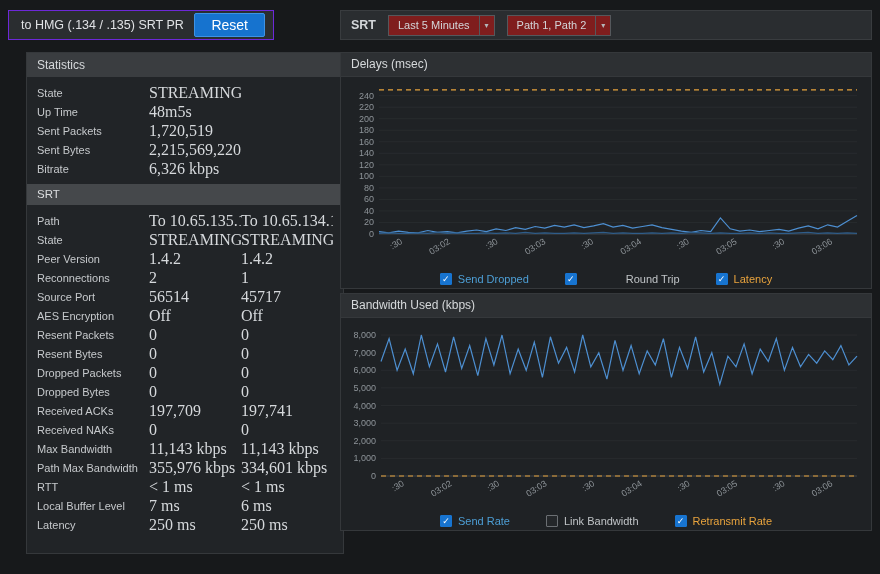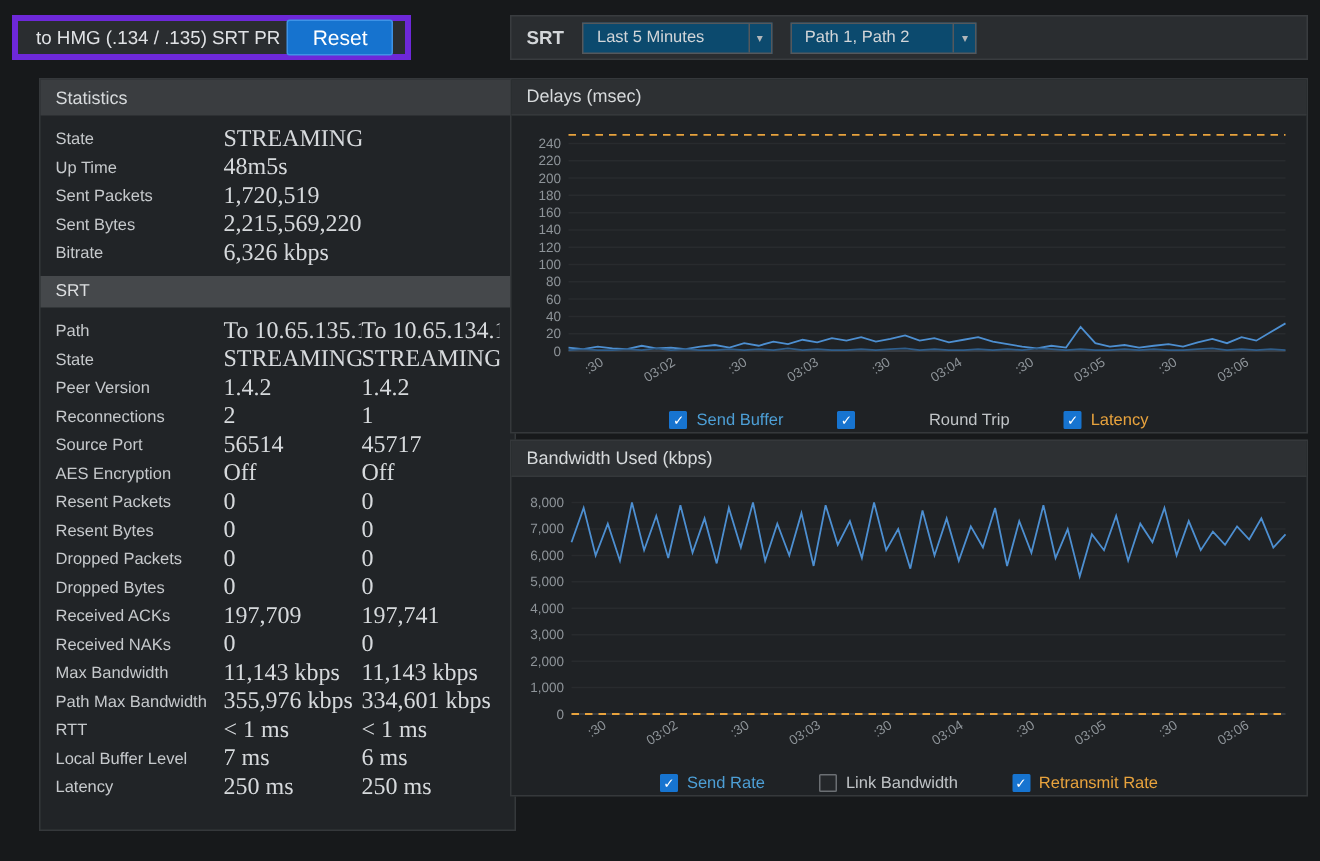--- a/index.html
+++ b/index.html
@@ -6,37 +6,37 @@
   html,body { width:880px; height:574px; }
   body {
     background:#17191b;
     font-family:"Liberation Sans", sans-serif;
     position:relative;
     overflow:hidden;
     color:#d6d9dc;
   }
   .hdr-left {
     position:absolute; left:8px; top:10px; width:266px; height:30px;
-    background:#2a2d30; border:4px solid #6d28d9;
+    background:#2a2d30; border:1px solid #6d28d9;
     display:flex; align-items:center; padding:0 8px 0 12px;
   }
   .hdr-title { flex:1; color:#e0e2e5; font-size:12.5px; }
   .btn-blue {
     background:#1673cf; color:#fff; border:1px solid #3e93e6; border-radius:2px;
     font-size:14px; padding:3px 16px; cursor:pointer; font-family:inherit;
   }
   .toolbar {
     position:absolute; left:340px; top:10px; width:532px; height:30px;
     background:#2a2d30; border:1px solid #393c3f;
     display:flex; align-items:center; gap:12px; padding:0 8px 0 10px;
   }
   .toolbar-label { color:#d3d6d9; font-size:12.5px; font-weight:600; }
   .dropdown {
-    display:flex; align-items:center; background:#0c4a6e; border:1px solid #55585c;
-    height:21px; font-size:11px; color:#d3d6d9; cursor:pointer;gap:20px;
+    display:flex; align-items:center; background:#7f1d1d; border:1px solid #55585c;
+    height:21px; font-size:11px; color:#d3d6d9; cursor:pointer;
   }
   .dd-text { padding:0 9px; white-space:nowrap; }
   .dd-caret { border-left:1px solid #55585c; padding:0 5px; font-size:8px; color:#b3b6b9; align-self:stretch; display:flex; align-items:center; }
   .btn-download { margin-left:auto; }
 
   .stats-panel {
     position:absolute; left:26px; top:52px; width:318px; height:502px;
     background:#212427; border:1px solid #35383b;
   }
   .panel-title { height:24px; background:#3a3d40; color:#d6d9db; font-size:12px; line-height:24px; padding-left:10px; }
@@ -235,21 +235,21 @@
         <text fill="#8e9499" font-size="9" text-anchor="end" font-family="&quot;Liberation Sans&quot;, sans-serif" transform="translate(440.3,164) rotate(-32)">:30</text>
         <text fill="#8e9499" font-size="9" text-anchor="end" font-family="&quot;Liberation Sans&quot;, sans-serif" transform="translate(488.1,164) rotate(-32)">03:06</text>
         <polyline points="34.0,152.7 43.8,153.8 53.5,152.1 63.3,153.3 73.0,153.8 82.8,151.5 92.5,153.3 102.3,152.7 112.0,153.8 121.8,152.1 131.6,151.0 141.3,152.7 151.1,149.8 160.8,151.5 170.6,148.7 180.3,150.4 190.1,147.5 199.8,149.2 209.6,146.4 219.3,148.1 229.1,145.8 238.9,148.7 248.6,146.9 258.4,144.6 268.1,148.1 277.9,146.4 287.6,149.2 297.4,147.5 307.1,145.8 316.9,148.7 326.7,150.4 336.4,152.1 346.2,153.3 355.9,151.5 365.7,152.7 375.4,138.9 385.2,149.8 394.9,152.1 404.7,151.0 414.4,152.7 424.2,151.5 434.0,150.4 443.7,152.1 453.5,149.2 463.2,146.9 473.0,149.8 482.7,145.8 492.5,148.1 502.2,142.3 512.0,136.6" fill="none" stroke="#4d8fd1" stroke-width="1.2"></polyline>
         <polyline points="34.0,154.4 43.8,153.8 53.5,154.4 63.3,154.4 73.0,153.8 82.8,154.4 92.5,153.3 102.3,154.4 112.0,153.8 121.8,154.4 131.6,154.4 141.3,153.8 151.1,154.4 160.8,153.8 170.6,154.4 180.3,153.3 190.1,154.4 199.8,153.8 209.6,154.4 219.3,154.4 229.1,153.8 238.9,154.4 248.6,153.8 258.4,153.3 268.1,154.4 277.9,153.8 287.6,154.4 297.4,154.4 307.1,153.8 316.9,154.4 326.7,153.8 336.4,154.4 346.2,153.3 355.9,153.8 365.7,154.4 375.4,153.8 385.2,154.4 394.9,154.4 404.7,153.8 414.4,154.4 424.2,153.8 434.0,154.4 443.7,154.4 453.5,153.8 463.2,153.3 473.0,154.4 482.7,153.8 492.5,154.4 502.2,153.8 512.0,154.4" fill="none" stroke="#2f5d8a" stroke-width="1.2"></polyline>
         <polyline points="34.0,10.9 512.0,10.9" fill="none" stroke="#e8a33d" stroke-width="1.2" stroke-dasharray="5 4"></polyline>
       </svg>
   </div>
   <div class="chart-legend" id="chart1-legend">
       <div class="legend-item">
         <span class="cb checked">✓</span>
-        <span style="color: rgb(77, 159, 214);">Send Buffer</span>
+        <span style="color: rgb(77, 159, 214);">Send Dropped</span>
       </div>
       <div class="legend-item">
         <span class="cb checked">✓</span>
         <span style="color: rgb(192, 196, 199); padding-left: 43px;">Round Trip</span>
       </div>
       <div class="legend-item">
         <span class="cb checked">✓</span>
         <span style="color: rgb(232, 163, 61);">Latency</span>
       </div>
     </div>

